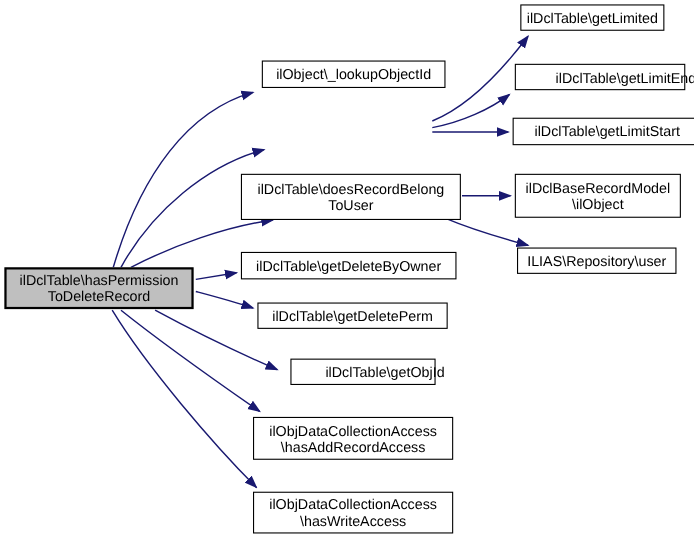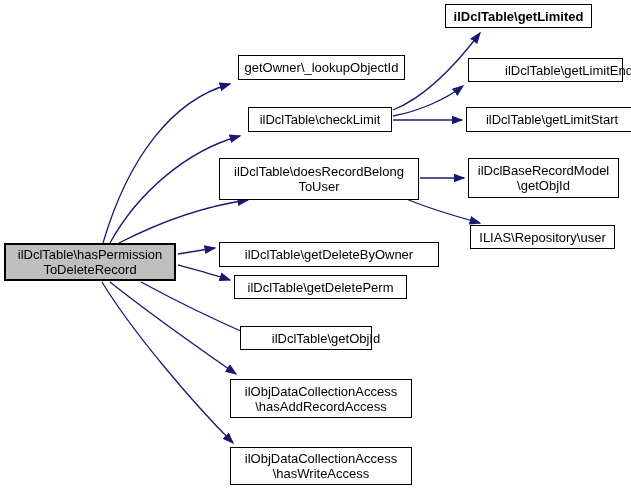--- a/index.html
+++ b/index.html
@@ -70,43 +70,42 @@
     <path class="edge" d="M 393 110 C 428 96, 458 62, 480 33" marker-end="url(#arrow)"></path>
     <path class="edge" d="M 393 116 C 420 111, 446 99, 463 86" marker-end="url(#arrow)"></path>
     <path class="edge" d="M 393 120 L 462 120" marker-end="url(#arrow)"></path>
     <path class="edge" d="M 420 178 L 464 178" marker-end="url(#arrow)"></path>
     <path class="edge" d="M 404 198 C 430 209, 458 217, 480 223" marker-end="url(#arrow)"></path>
   </svg>
 
   <div class="node highlight" style="left:4px; top:243px; width:172px; height:38px;">ilDclTable\hasPermission
 ToDeleteRecord</div>
 
-  <div class="node" style="left:238px; top:55px; width:167px; height:25px;">getOwner\_lookupObjectId</div>
+  <div class="node" style="left:238px; top:55px; width:167px; height:25px;">ilObject\_lookupObjectId</div>
 
-  <div class="node" style="left:248px; top:107px; width:144px; height:25px;">ilDclTable\checkLimit</div>
 
   <div class="node" style="left:219px; top:158px; width:200px; height:42px;">ilDclTable\doesRecordBelong
 ToUser</div>
 
-  <div class="node" style="left:219px; top:242px; width:220px; height:25px;">ilDclTable\getDeleteByOwner</div>
+  <div class="node" style="left:219px; top:229px; width:196px; height:25px;">ilDclTable\getDeleteByOwner</div>
 
   <div class="node" style="left:234px; top:275px; width:173px; height:24px;text-align:right;">ilDclTable\getDeletePerm</div>
 
-  <div class="node" style="left:240px; top:326px; width:132px; height:24px;padding-left:40px;">ilDclTable\getObjId</div>
+  <div class="node" style="left:264px; top:326px; width:132px; height:24px;padding-left:40px;">ilDclTable\getObjId</div>
 
   <div class="node" style="left:230px; top:379px; width:182px; height:39px;">ilObjDataCollectionAccess
 \hasAddRecordAccess</div>
 
   <div class="node" style="left:230px; top:447px; width:182px; height:38px;">ilObjDataCollectionAccess
 \hasWriteAccess</div>
 
-  <div class="node" style="left:445px; top:4px; width:147px; height:24px;font-weight:bold;">ilDclTable\getLimited</div>
+  <div class="node" style="left:473px; top:4px; width:131px; height:24px;">ilDclTable\getLimited</div>
 
   <div class="node" style="left:468px; top:58px; width:155px; height:24px;padding-left:47px;">ilDclTable\getLimitEnd</div>
 
   <div class="node" style="left:466px; top:107px; width:172px; height:25px;">ilDclTable\getLimitStart</div>
 
   <div class="node" style="left:468px; top:158px; width:151px; height:40px;">ilDclBaseRecordModel
-\getObjId</div>
+\ilObject</div>
 
   <div class="node" style="left:470px; top:225px; width:145px; height:24px;">ILIAS\Repository\user</div>
 
 </div>
 
 </body></html>

